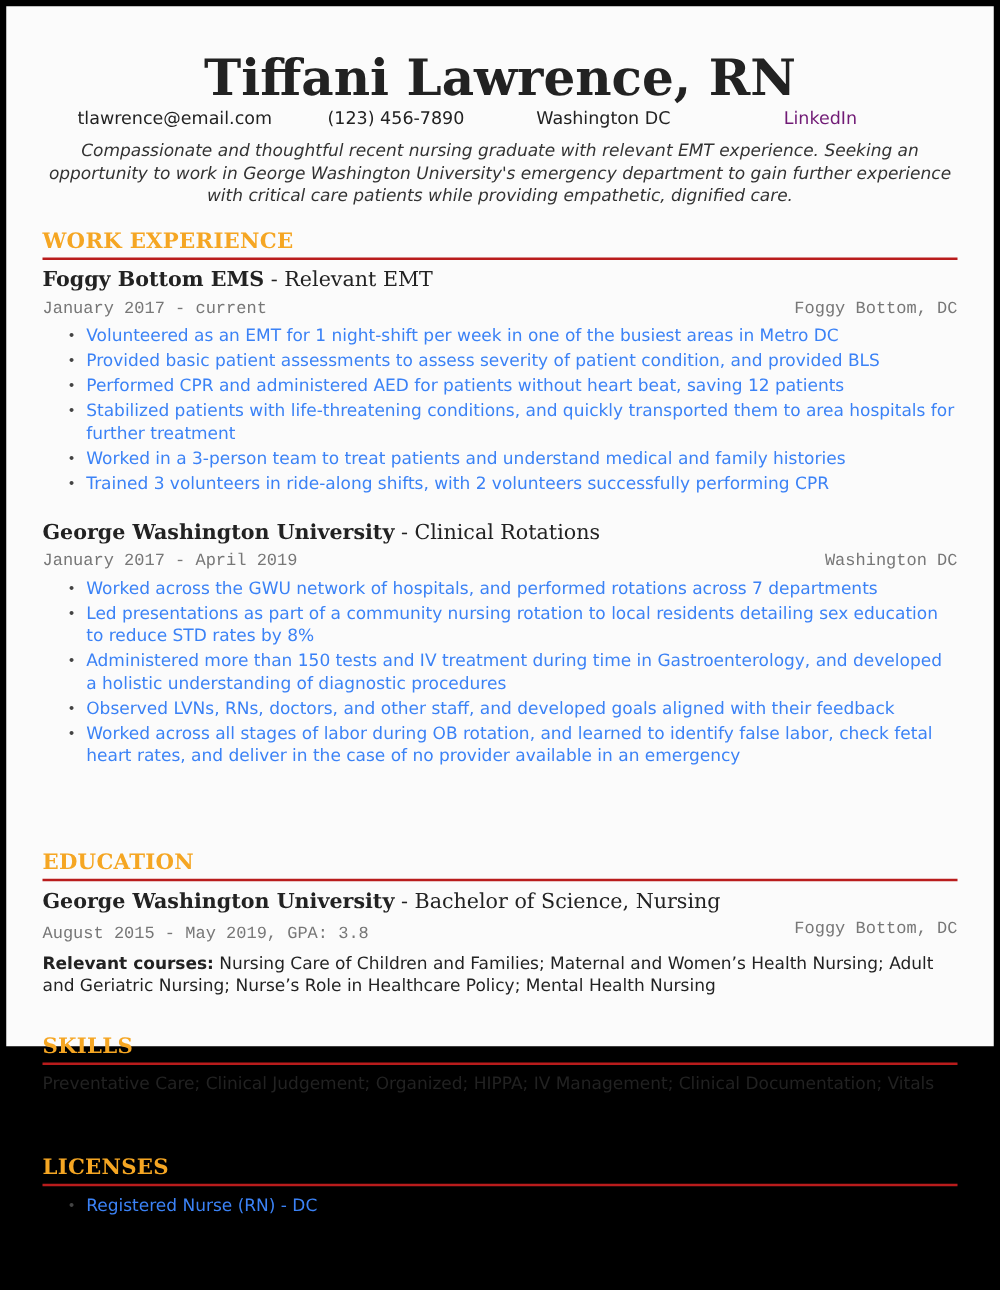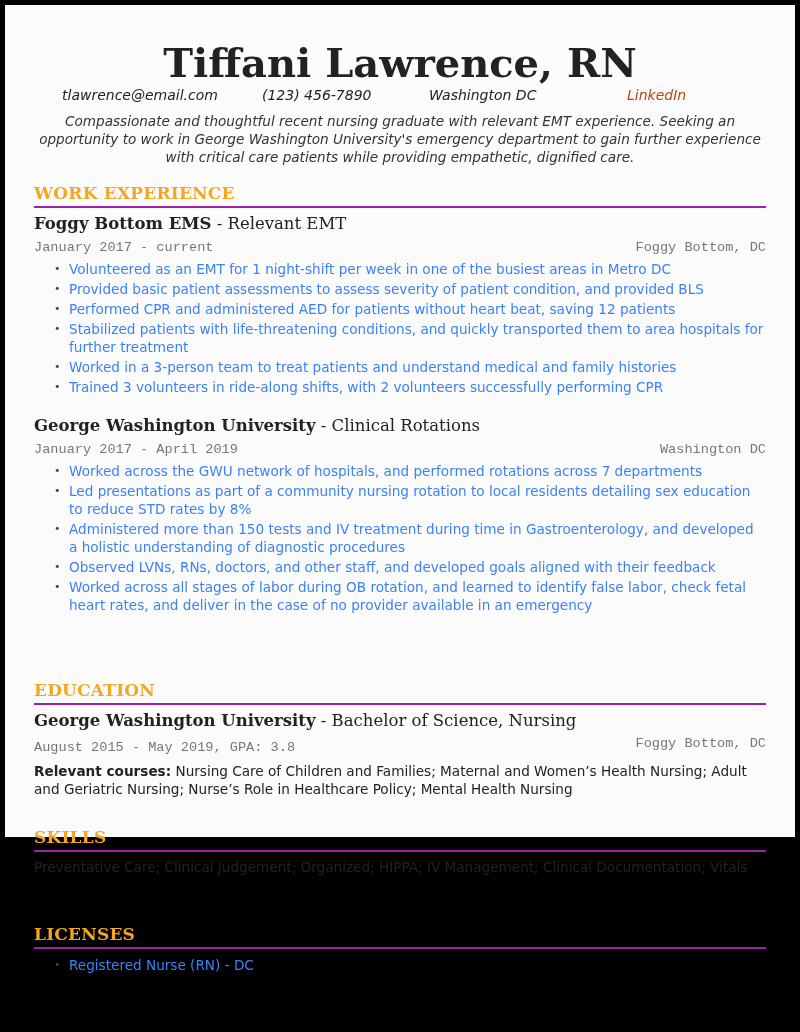--- a/index.html
+++ b/index.html
@@ -16,32 +16,32 @@
   .name {
     position: absolute; left: 0; right: 0; top: 34px; text-align: center;
     font-family: "DejaVu Serif", "Liberation Serif", serif;
     font-weight: bold; font-size: 40px; color: #222; letter-spacing: 0px;
     line-height: 48px;
   }
   .contact {
     position: absolute; top: 82px; left: 0; right: 0; height: 20px;
     font-size: 14px; color: #222;
   }
-  .contact span { position: absolute; white-space: nowrap; font-style: italic; }
-  .contact .link { color: #c2410c; }
+  .contact span { position: absolute; white-space: nowrap; }
+  .contact .link { color: #701a75; }
   .summary {
     position: absolute; top: 107px; left: 0; right: 0; text-align: center;
     font-style: italic; font-size: 13.6px; line-height: 18px; color: #333;
     padding: 0 4px;
   }
   .sec-head {
     position: absolute; left: 0; right: 0;
     font-family: "DejaVu Serif", "Liberation Serif", serif;
     font-weight: bold; font-size: 17px; color: #f5a623;
-    border-bottom: 2px solid #a21caf; padding-bottom: 3px; letter-spacing: 0.2px;
+    border-bottom: 2px solid #b91c1c; padding-bottom: 3px; letter-spacing: 0.2px;
   }
   .entry-title {
     position: absolute; left: 0; right: 0;
     font-family: "DejaVu Serif", "Liberation Serif", serif;
     font-size: 16.5px; color: #222; white-space: nowrap;
   }
   .entry-title b { font-weight: bold; }
   .meta {
     position: absolute; left: 0; right: 0; font-size: 13.6px; color: #777; font-family: Liberation Mono, monospace;
   }

